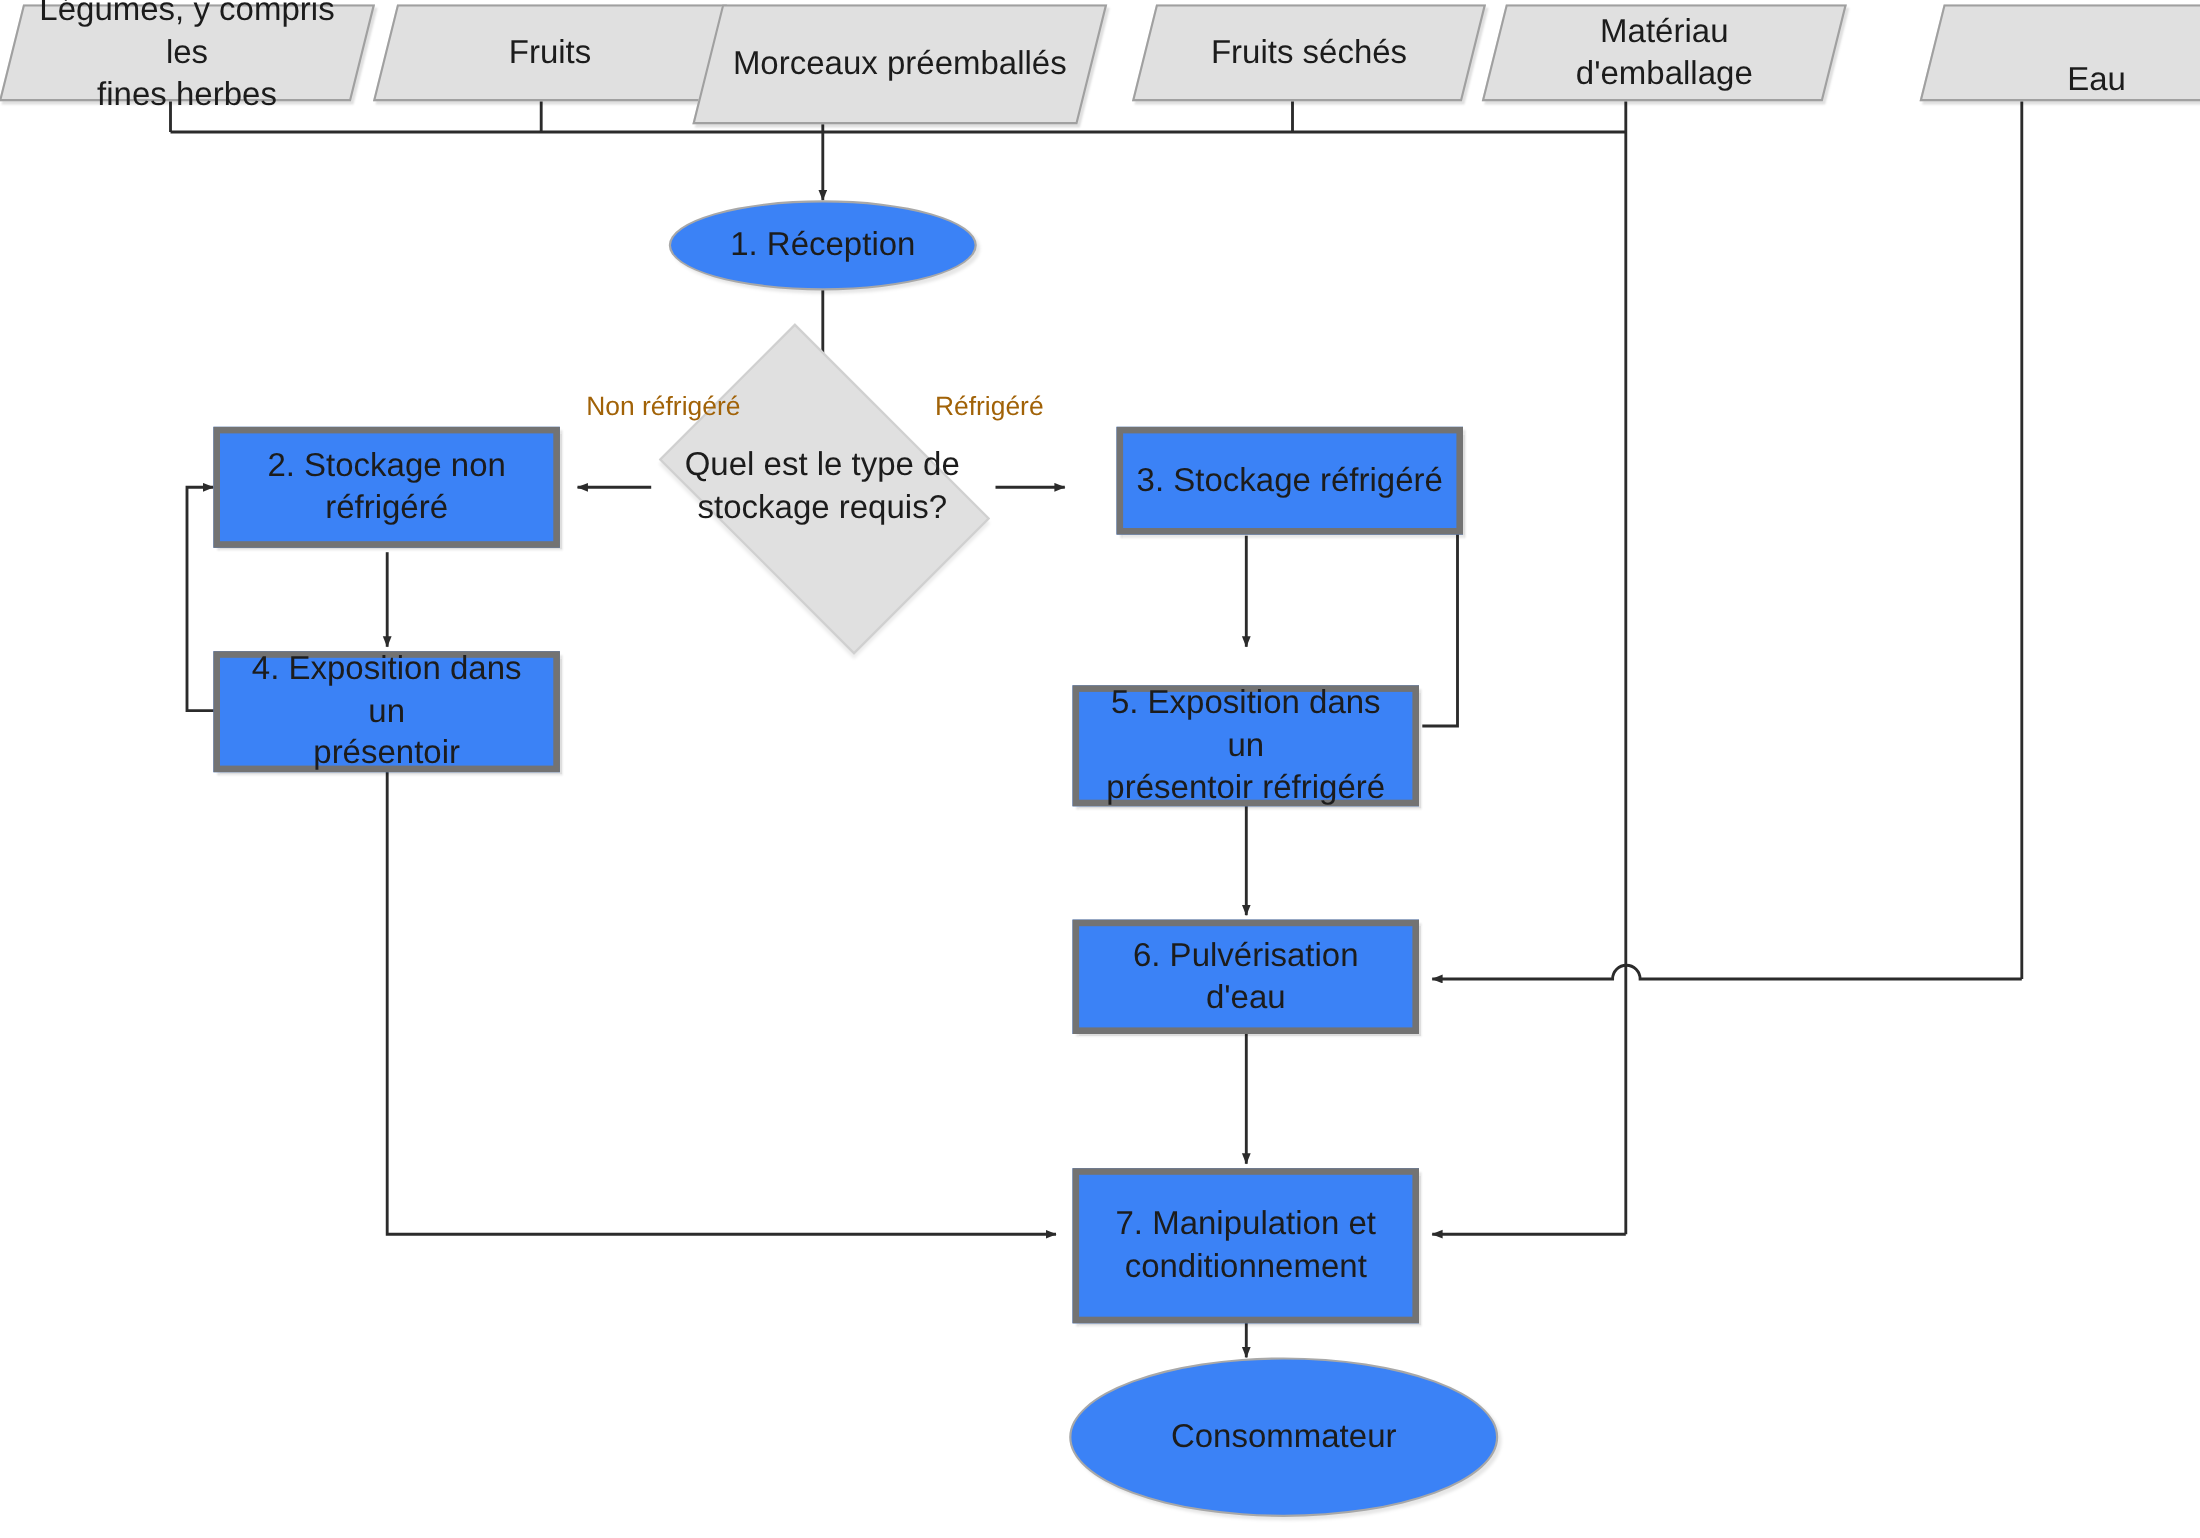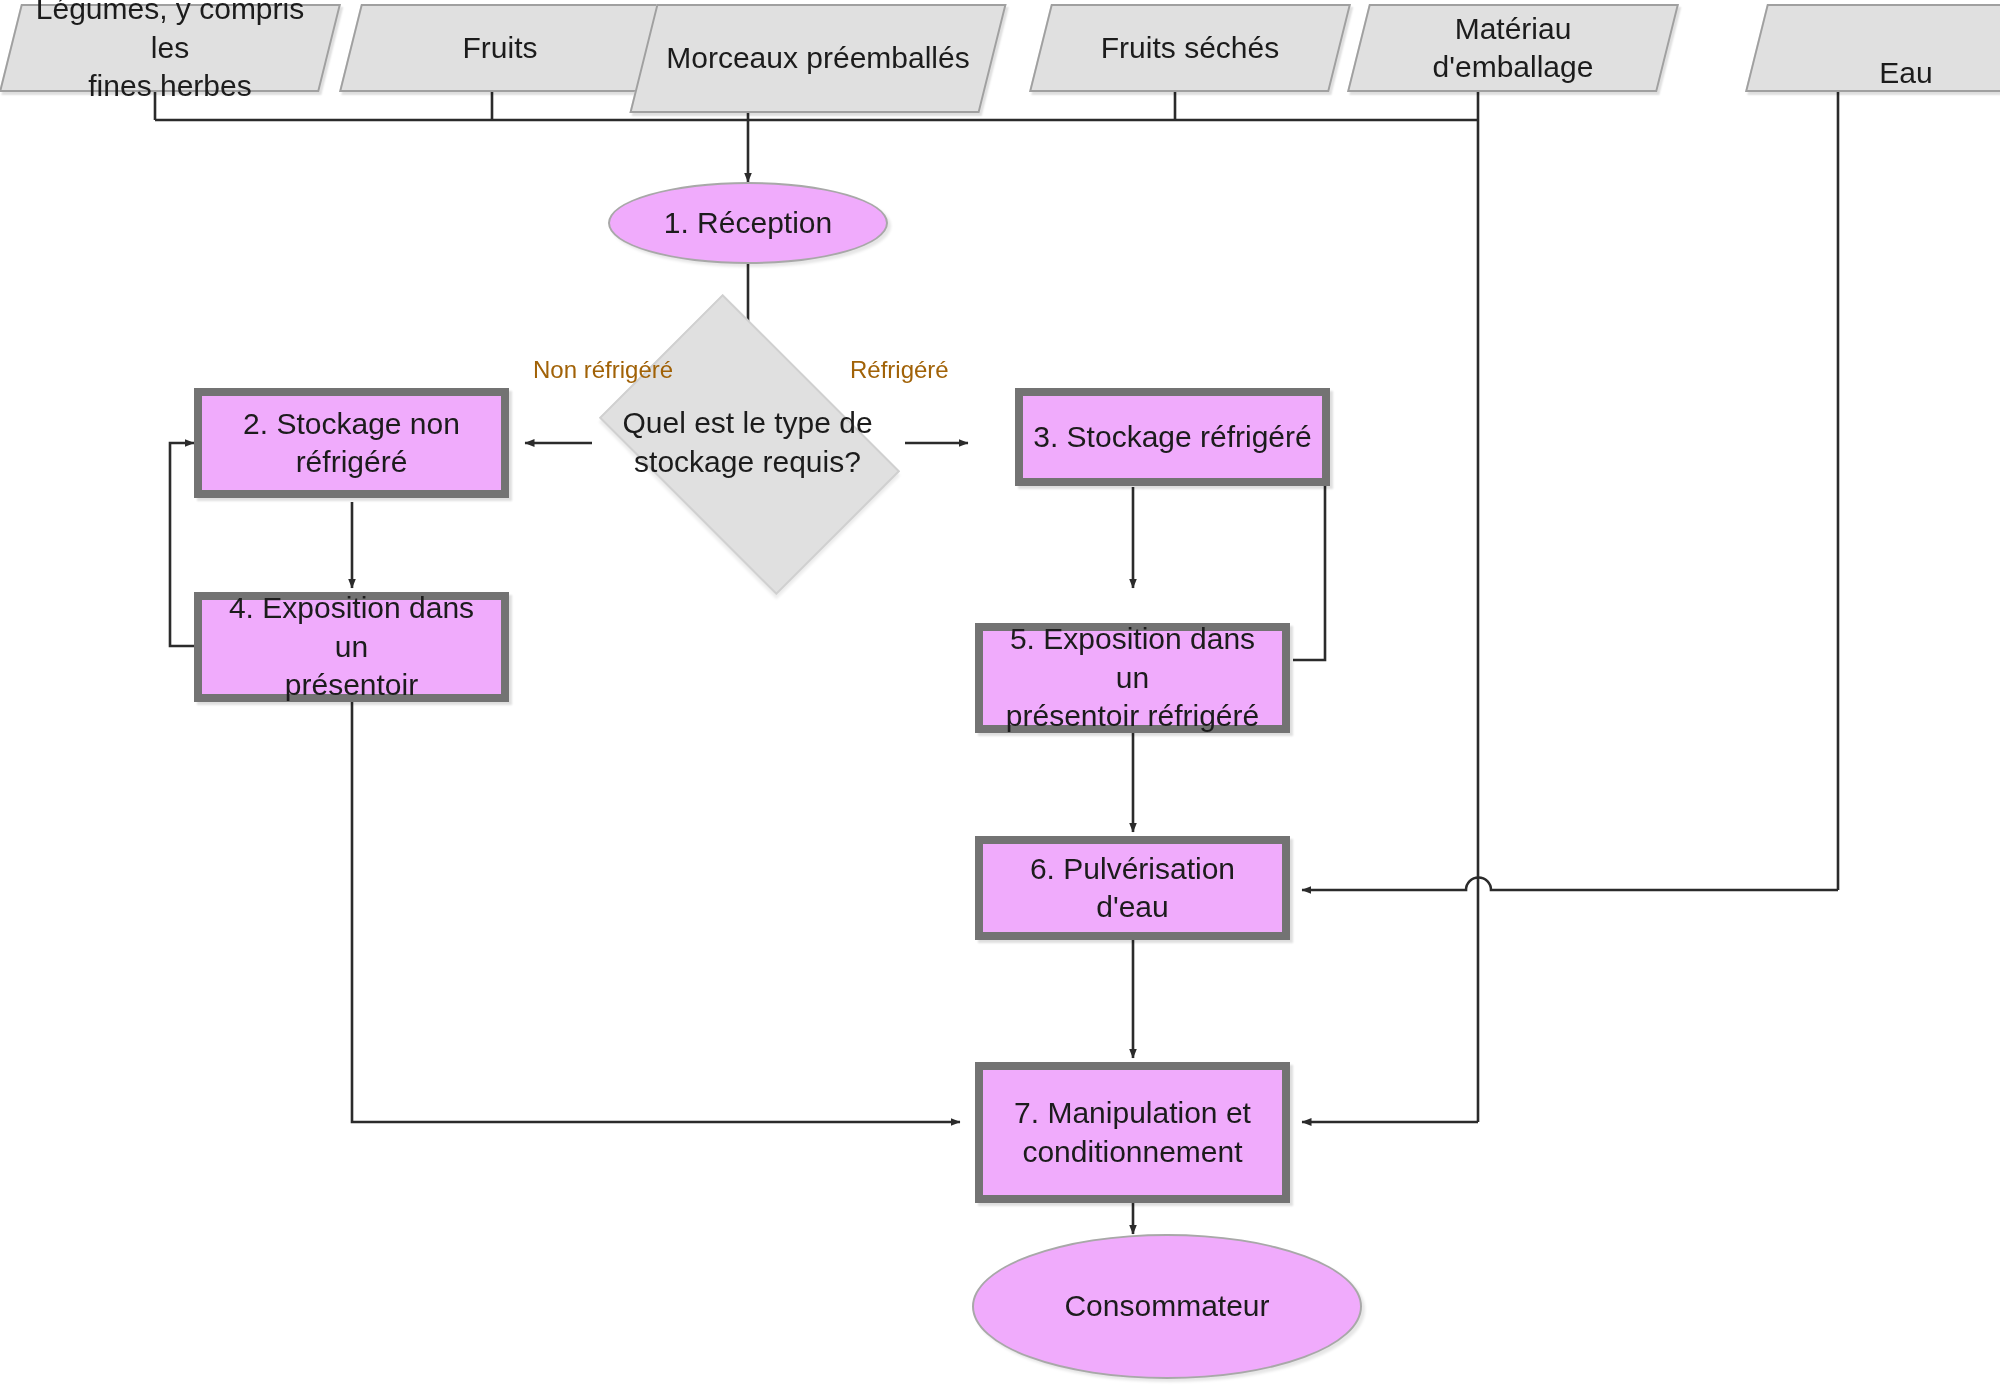--- a/index.html
+++ b/index.html
@@ -26,29 +26,29 @@
   }
   .node {
     position: absolute;
     box-sizing: border-box;
     display: flex;
     align-items: center;
     justify-content: center;
     text-align: center;
     color: #1c1c1c;
     line-height: 1.28;
-    background: #f0abfc;
+    background: #3b82f6;
     z-index: 3;
   }
   .node .label {
     padding: 0 10px;
     white-space: pre-line;
   }
   .proc {
-    border: 8px solid #737373;
+    border: 6px solid #737373;
     box-shadow: 3px 3px 2px rgba(0,0,0,0.13);
     font-size: 30px;
   }
   .term {
     border: 2px solid #a8a8a8;
     border-radius: 50%;
     box-shadow: 3px 3px 3px rgba(0,0,0,0.10);
     font-size: 30px;
   }
   .io {

